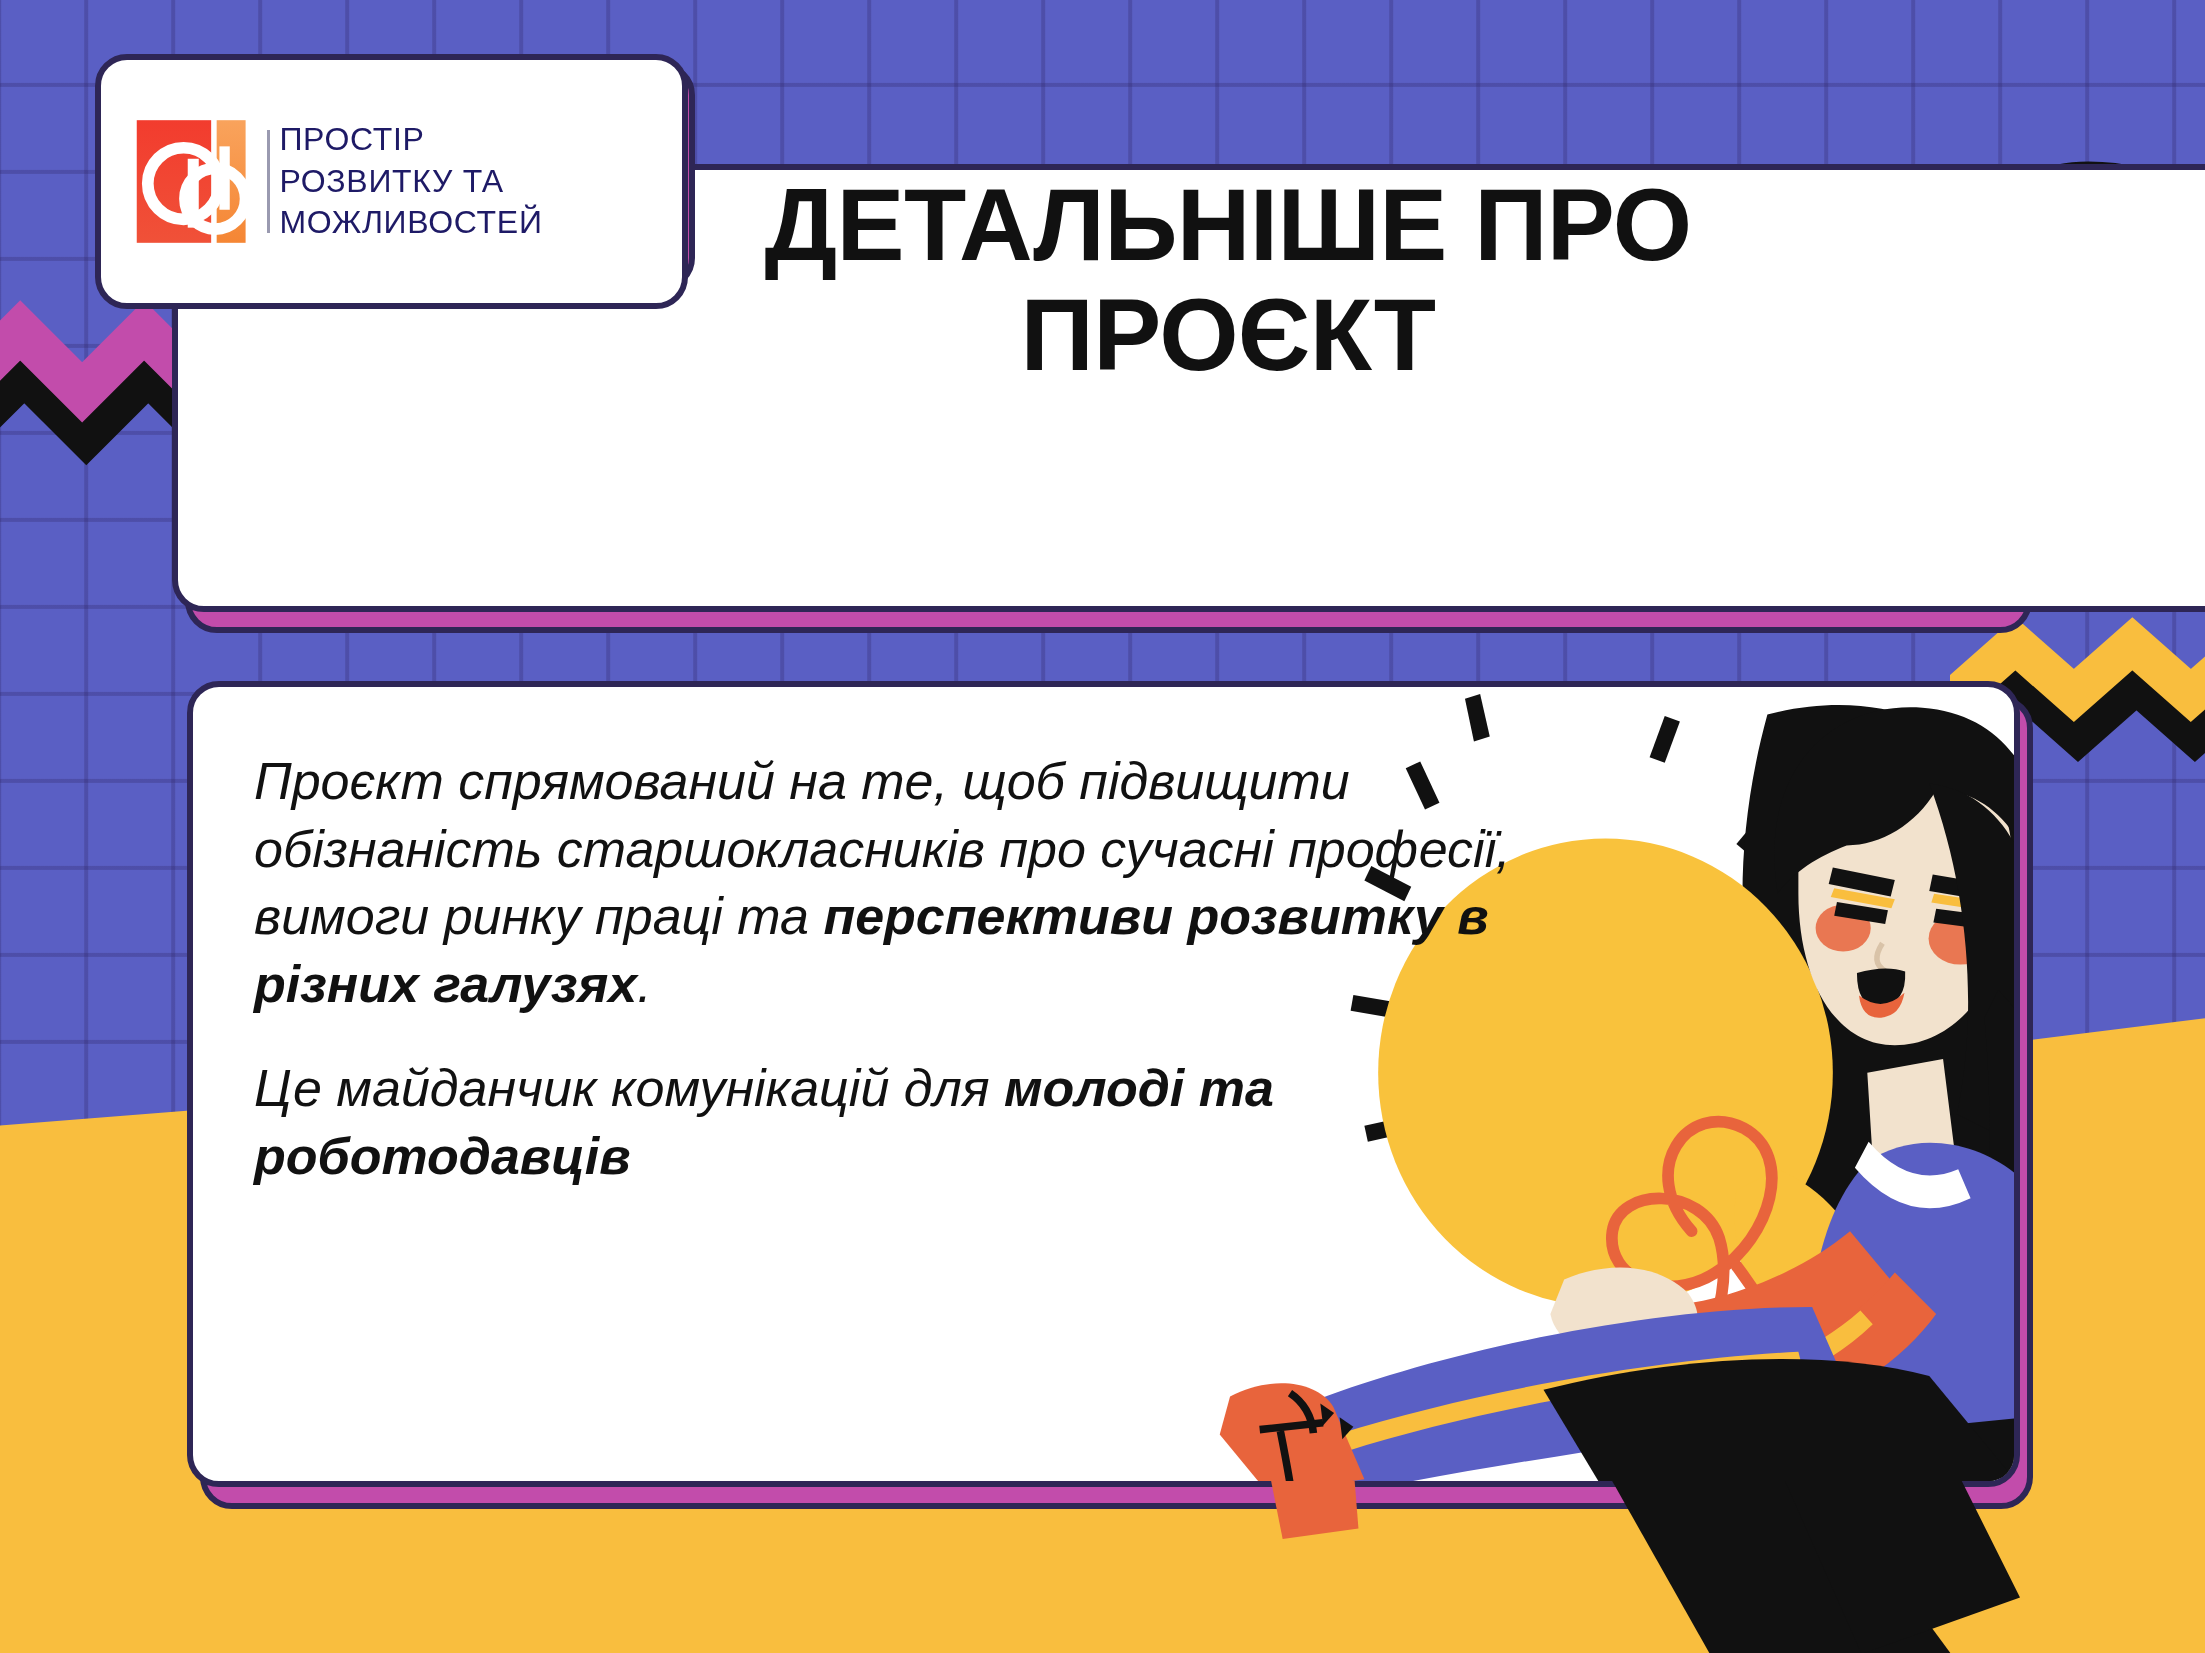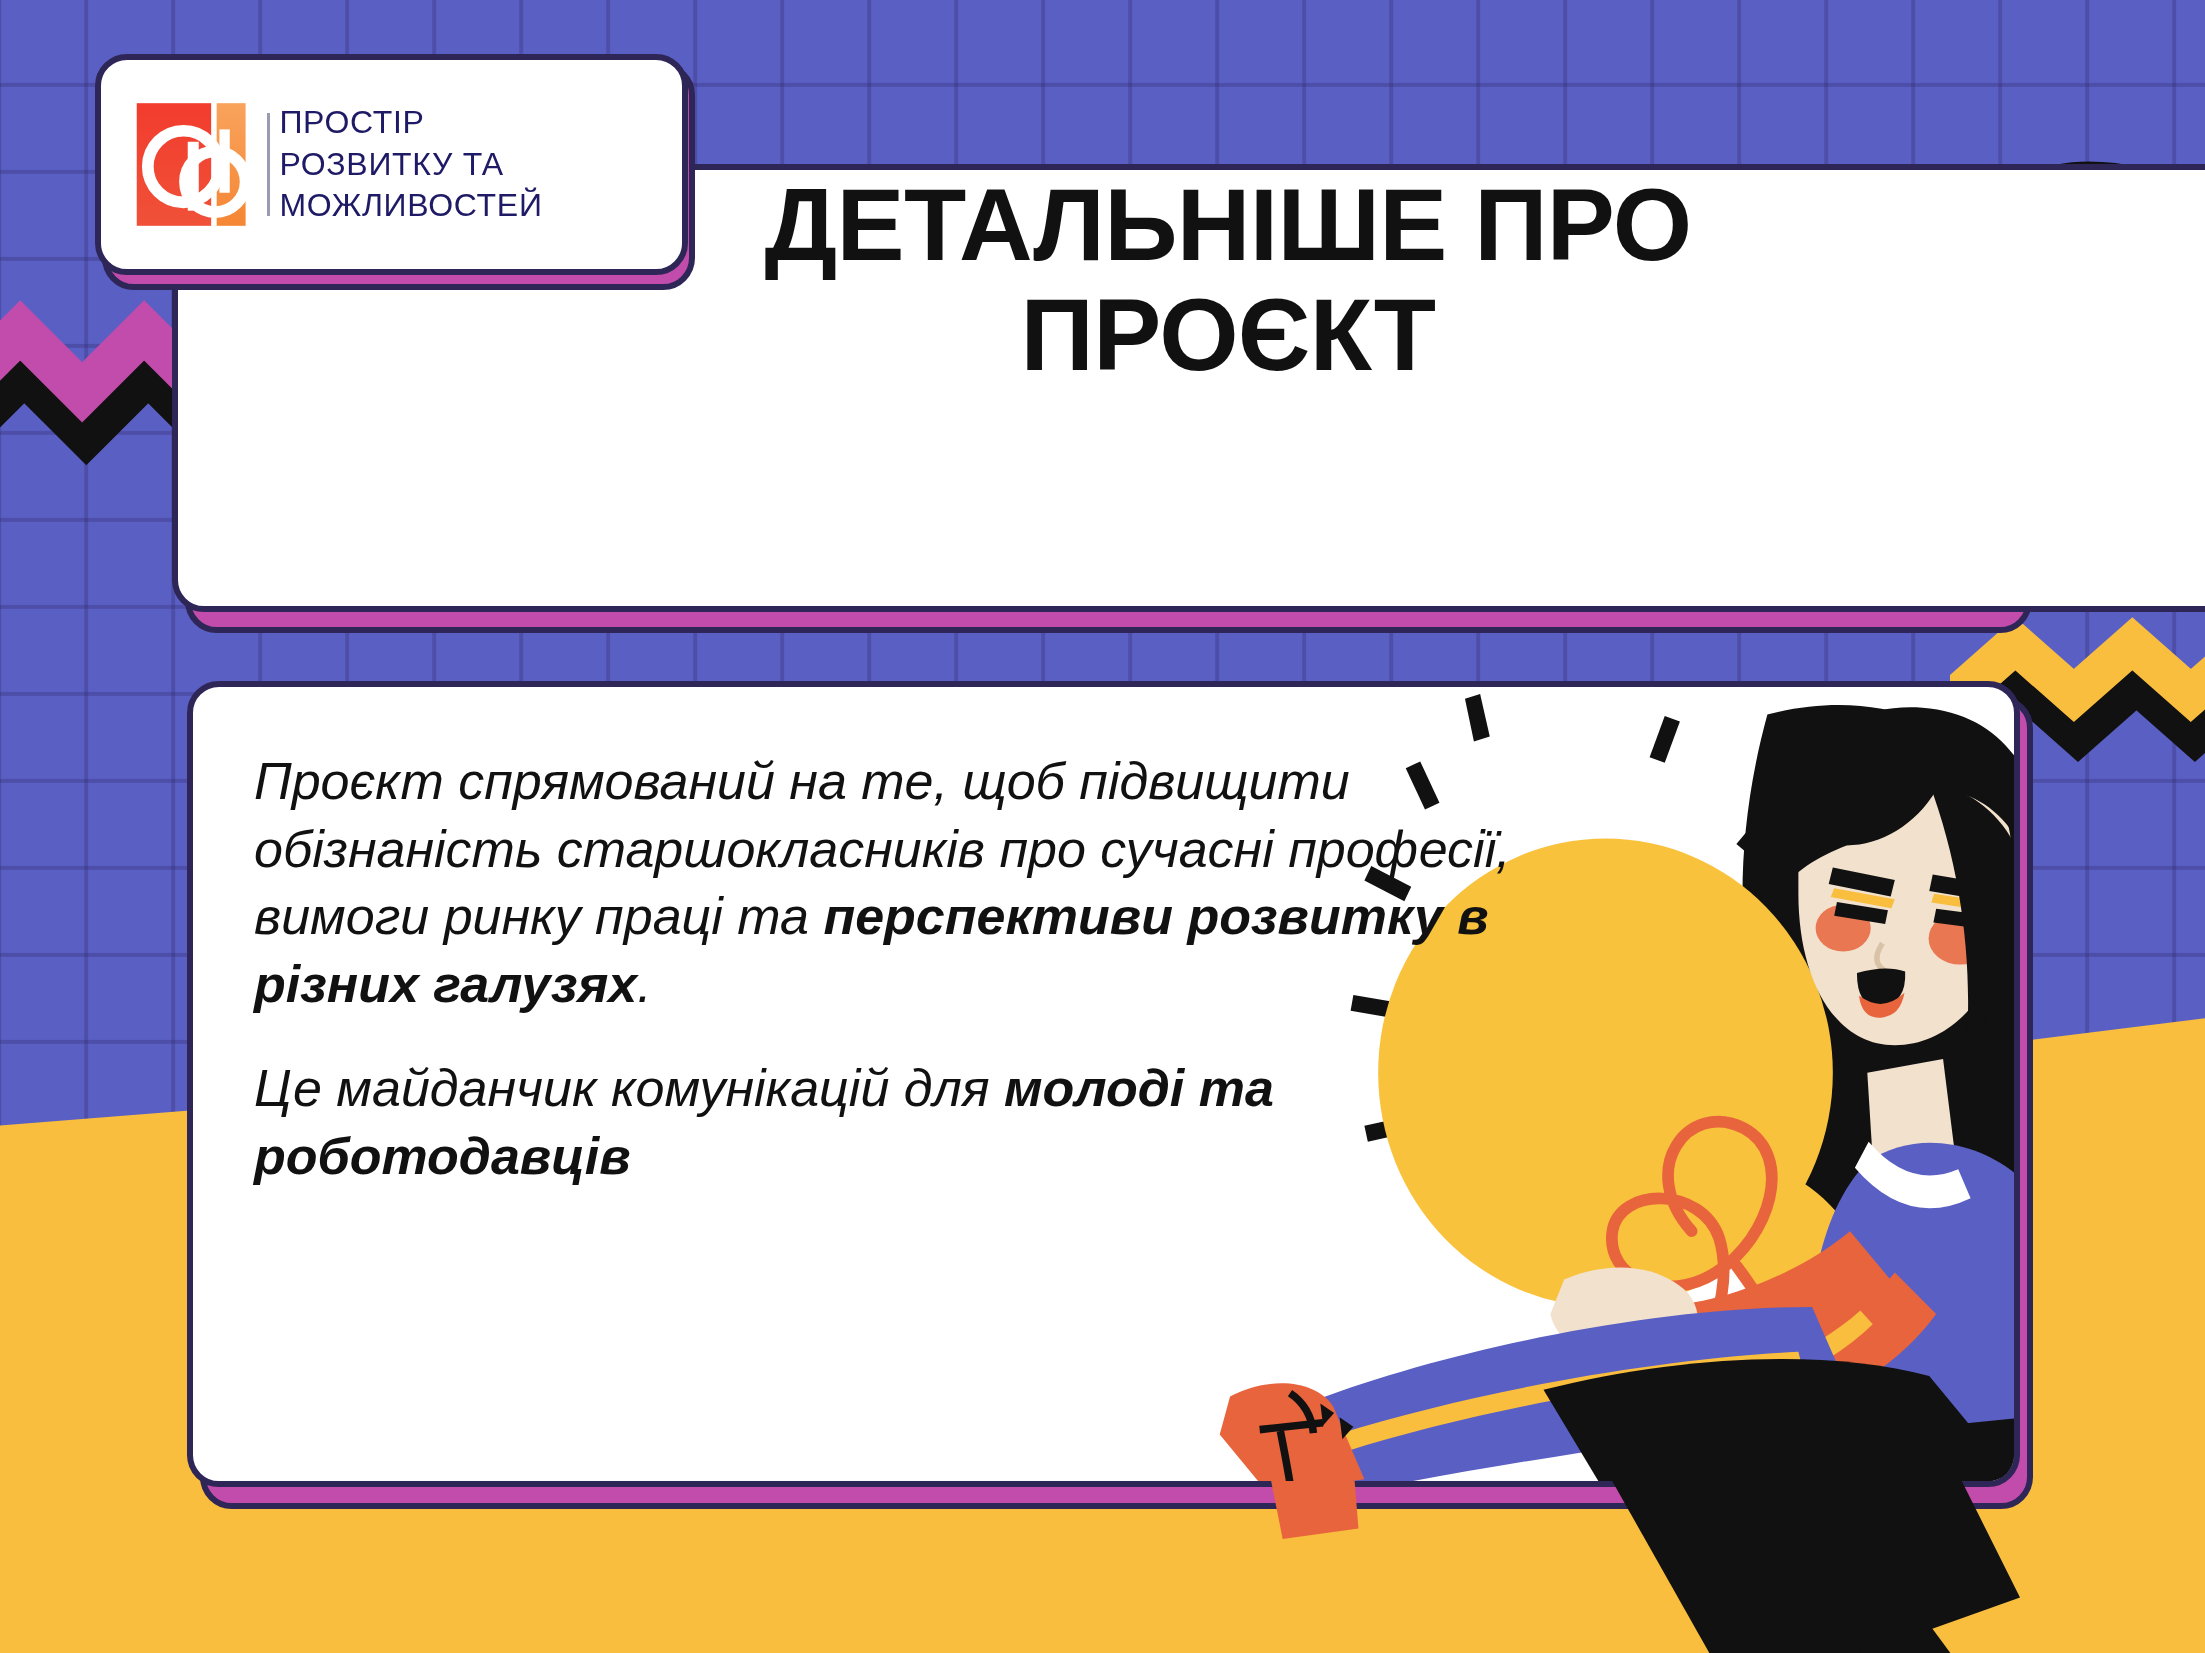--- a/index.html
+++ b/index.html
@@ -36,21 +36,21 @@
     border:6.2px solid #2E2656;border-radius:32px;
     box-sizing:border-box;
   }
   .card-shadow{
     position:absolute;background:#C24CAB;
     border:6.2px solid #2E2656;border-radius:32px;
     box-sizing:border-box;
   }
   
   #logo-shadow{left:102px;top:63px;width:593px;height:227px;}
-  #logo-card{left:95px;top:54px;width:593px;height:221px;
+  #logo-card{left:95px;top:54px;width:593px;height:255px;
     display:flex;align-items:center;padding-left:33px;gap:9px;}
   #logo-mark{width:124px;height:131px;position:relative;flex:0 0 auto;}
   #logo-divider{width:3.4px;height:103px;background:#9a9ab0;flex:0 0 auto;}
   #logo-text{
     color:#1E1A66;font-size:32px;line-height:1.30;font-weight:400;
     letter-spacing:0.7px;font-family:"Liberation Sans", sans-serif;
     white-space:pre-line;
   }
   
   #title-shadow{left:185px;top:178px;width:1847px;height:455px;}

